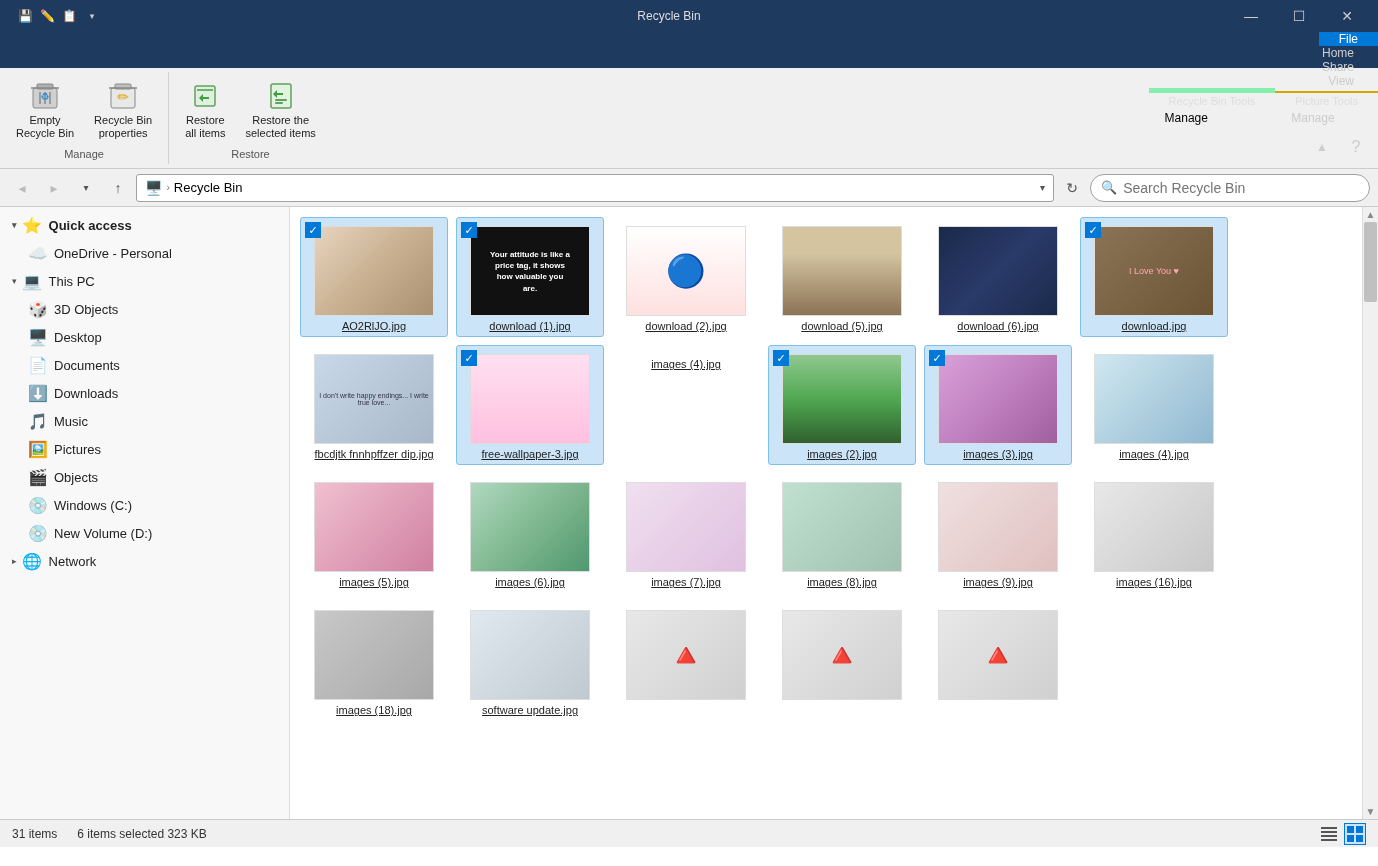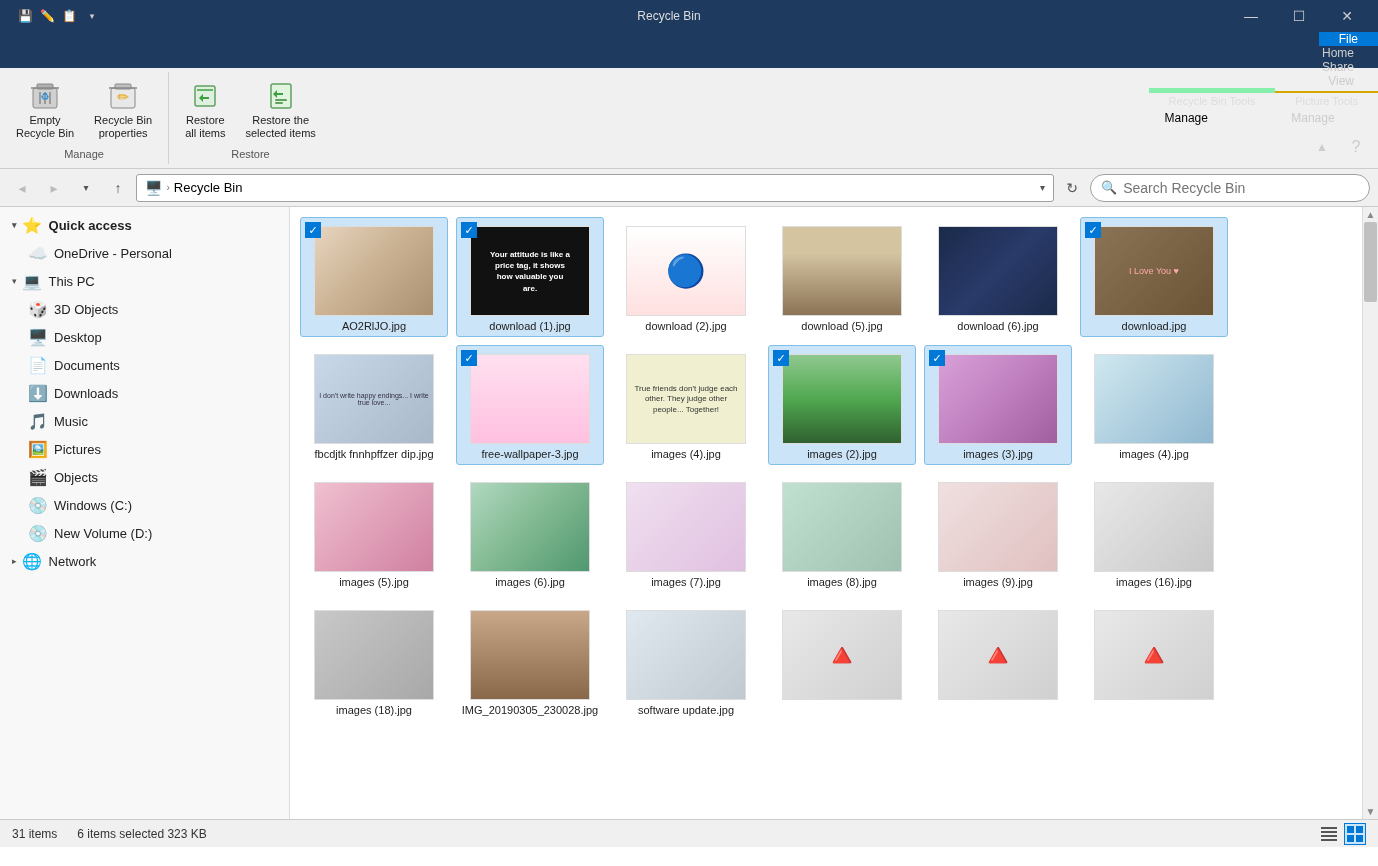--- a/index.html
+++ b/index.html
@@ -283,20 +283,21 @@
       justify-content: center;
       overflow: hidden;
       font-size: 11px;
     }
     .file-name {
       font-size: 11px;
       color: #222;
       margin-top: 4px;
       word-break: break-all;
       max-width: 140px;
+      text-decoration: underline;
     }
 
     
     .status-bar {
       height: 28px;
       background: #f0f0f0;
       border-top: 1px solid #ccc;
       display: flex;
       align-items: center;
       padding: 0 12px;
@@ -602,23 +603,20 @@
               <div style="background:linear-gradient(135deg,#c8d8e8,#a8b8c8);width:100%;height:100%;display:flex;align-items:center;justify-content:center;font-size:7px;color:#334;text-align:center;padding:4px;">I don't write happy endings... I write true love...</div>
             </div>
             <div class="file-name">fbcdjtk fnnhpffzer dip.jpg</div>
           </div>
           <div class="file-item checked">
             <div class="file-checkbox checked">✓</div>
             <div class="file-thumb thumb-princess" style="display: flex; align-items: center; justify-content: center;"></div>
             <div class="file-name">free-wallpaper-3.jpg</div>
           </div>
           <div class="file-item">
-            <div class="file-thumb thumb-minions" style="padding: 0px;">
-              <div style="background:#f0f0d0;font-size:8px;text-align:center;padding:6px;line-height:1.3;width:100%;height:100%;display:flex;align-items:center;justify-content:center;color:#333;">True friends don't judge each other. They judge other people... Together!</div>
-            </div>
             <div class="file-name">images (4).jpg</div>
           </div>
           <div class="file-item checked">
             <div class="file-checkbox checked">✓</div>
             <div class="file-thumb thumb-garden" style="display: flex; align-items: center; justify-content: center;"></div>
             <div class="file-name">images (2).jpg</div>
           </div>
           <div class="file-item checked">
             <div class="file-checkbox checked">✓</div>
             <div class="file-thumb thumb-purple-flowers" style="display: flex; align-items: center; justify-content: center;"></div>
@@ -648,24 +646,20 @@
             <div class="file-thumb thumb-heart" style="display: flex; align-items: center; justify-content: center;"></div>
             <div class="file-name">images (9).jpg</div>
           </div>
           <div class="file-item">
             <div class="file-thumb thumb-shoes" style="display: flex; align-items: center; justify-content: center;"></div>
             <div class="file-name">images (16).jpg</div>
           </div>
           <div class="file-item">
             <div class="file-thumb thumb-bestmom" style="display: flex; align-items: center; justify-content: center;"></div>
             <div class="file-name">images (18).jpg</div>
-          </div>
-          <div class="file-item">
-            <div class="file-thumb thumb-lady" style="display: flex; align-items: center; justify-content: center;"></div>
-            <div class="file-name">IMG_20190305_230028.jpg</div>
           </div>
           <div class="file-item">
             <div class="file-thumb thumb-software" style="display: flex; align-items: center; justify-content: center;"></div>
             <div class="file-name">software update.jpg</div>
           </div>
           <div class="file-item">
             <div class="file-thumb" style="background: linear-gradient(135deg, rgb(232, 232, 232), rgb(208, 208, 208)); display: flex; align-items: center; justify-content: center; font-size: 32px;">🔺</div>
           </div>
           <div class="file-item">
             <div class="file-thumb" style="background: linear-gradient(135deg, rgb(232, 232, 232), rgb(208, 208, 208)); display: flex; align-items: center; justify-content: center; font-size: 32px;">🔺</div>

